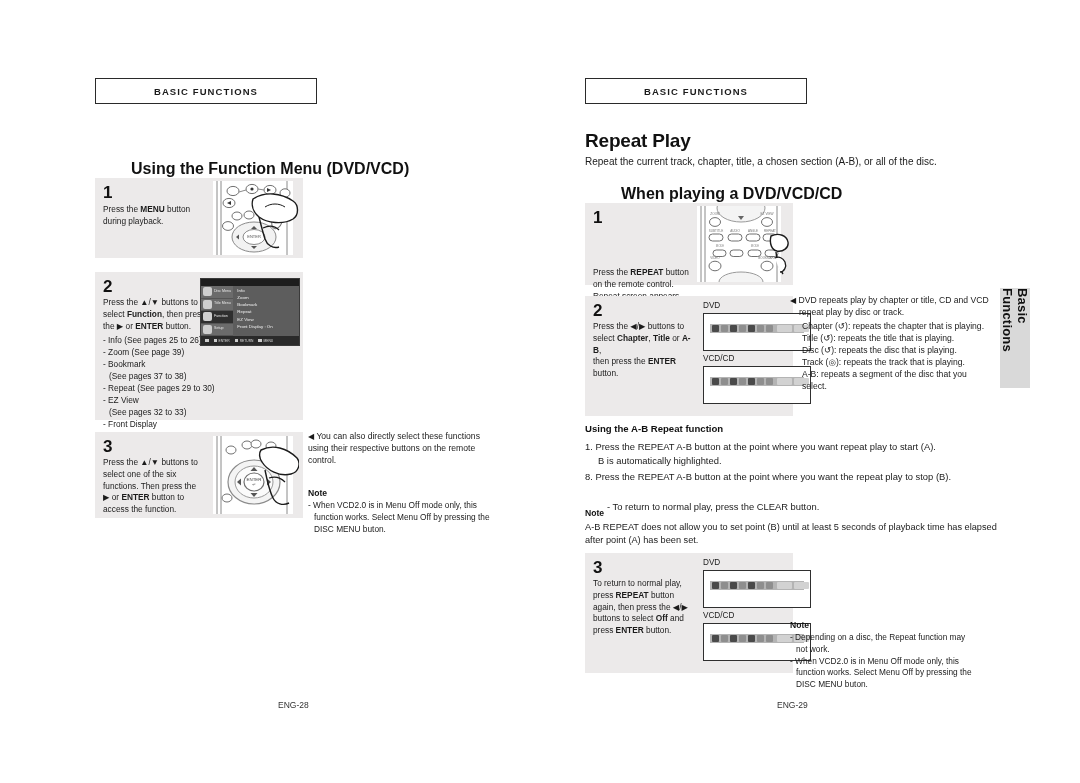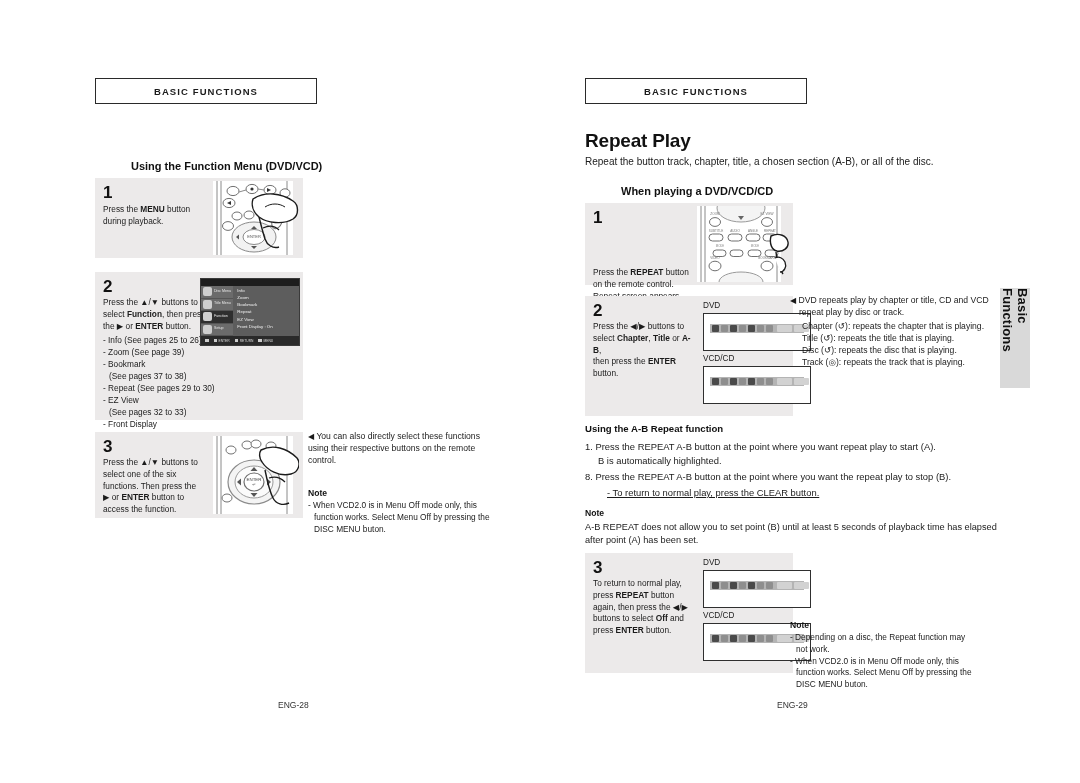--- a/index.html
+++ b/index.html
@@ -23,21 +23,21 @@
   .chapter-box span{
     font-size:9.5px;font-weight:bold;letter-spacing:1.1px;
     font-variant:small-caps;text-transform:uppercase;color:#1b1b1b;
   }
 
   h1.title{
     position:absolute;margin:0;font-size:19px;font-weight:bold;
     letter-spacing:-.2px;color:#111;
   }
   .subtitle{
-    position:absolute;font-size:11px;font-weight:bold;color:#111;padding-left:36px;
+    position:absolute;font-size:16px;font-weight:bold;color:#111;padding-left:36px;
   }
   .intro{
     position:absolute;font-size:10px;color:#1b1b1b;line-height:1.35;
   }
 
   
   .step{
     position:absolute;background:#eceaea;
   }
   .step-num{
@@ -298,21 +298,21 @@
   </div>
 
   <div class="page right">
 
     <div class="chapter-box" style="left:45px;top:78px;width:220px;">
       <span>BASIC FUNCTIONS</span>
     </div>
 
     <h1 class="title" style="left:45px;top:130px;">Repeat Play</h1>
 
-    <div class="intro" style="left:45px;top:155px;width:420px;">Repeat the button track, chapter, title, a chosen section (A-B), or all of the disc.</div>
+    <div class="intro" style="left:45px;top:155px;width:420px;">Repeat the current track, chapter, title, a chosen section (A-B), or all of the disc.</div>
 
     <div class="subtitle" style="left:45px;top:185px;">When playing a DVD/VCD/CD</div>
 
     <div class="step" style="left:45px;top:203px;width:208px;height:82px;">
       <div class="step-num" style="left:8px;top:6px;">1</div>
       <div class="step-txt" style="left:8px;top:25px;width:98px;margin-top:39px;">
         <div><span>Press the <b>REPEAT</b> button</span></div>
         <div><span>on the remote control.</span></div>
         <div><span>Repeat screen appears.</span></div>
       </div>
@@ -404,29 +404,30 @@
     <div class="callout" style="left:250px;top:294px;width:200px;">
       <div style="text-indent:-9px;padding-left:9px;">
         <span class="arw">◀</span>
         <span>DVD repeats play by chapter or title, CD and VCD repeat play by disc or track.</span>
       </div>
       <div style="padding-left:12px;margin-top:2px;">
         <div>Chapter (↺): repeats the chapter that is playing.</div>
         <div>Title (↺): repeats the title that is playing.</div>
         <div>Disc (↺): repeats the disc that is playing.</div>
         <div>Track (◎): repeats the track that is playing.</div>
+        <div>A-B: repeats a segment of the disc that you select.</div>
       </div>
     </div>
 
     <div class="h3" style="left:45px;top:423px;">Using the A-B Repeat function</div>
     <div class="ptxt" style="left:45px;top:440px;width:410px;">
       <div>1. Press the REPEAT A-B button at the point where you want repeat play to start (A).</div>
       <div style="padding-left:13px;">B is automatically highlighted.</div>
       <div style="margin-top:3px;">8. Press the REPEAT A-B button at the point where you want the repeat play to stop (B).</div>
-      <div style="padding-left:22px;margin-top:2px;text-decoration:underline;">-   To return to normal play, press the CLEAR button.</div>
+      <div style="padding-left:22px;margin-top:16px;">-   To return to normal play, press the CLEAR button.</div>
     </div>
 
     <div class="note-h" style="left:45px;top:508px;">Note</div>
     <div class="ptxt" style="left:45px;top:521px;width:415px;font-size:9.2px;">A-B REPEAT does not allow you to set point (B) until at least 5 seconds of playback time has elapsed after point (A) has been set.</div>
 
     <div class="step" style="left:45px;top:553px;width:208px;height:120px;">
       <div class="step-num" style="left:8px;top:6px;">3</div>
       <div class="step-txt" style="left:8px;top:25px;width:104px;">
         <div><span>To return to normal play,</span></div>
         <div><span>press <b>REPEAT</b> button</span></div>

